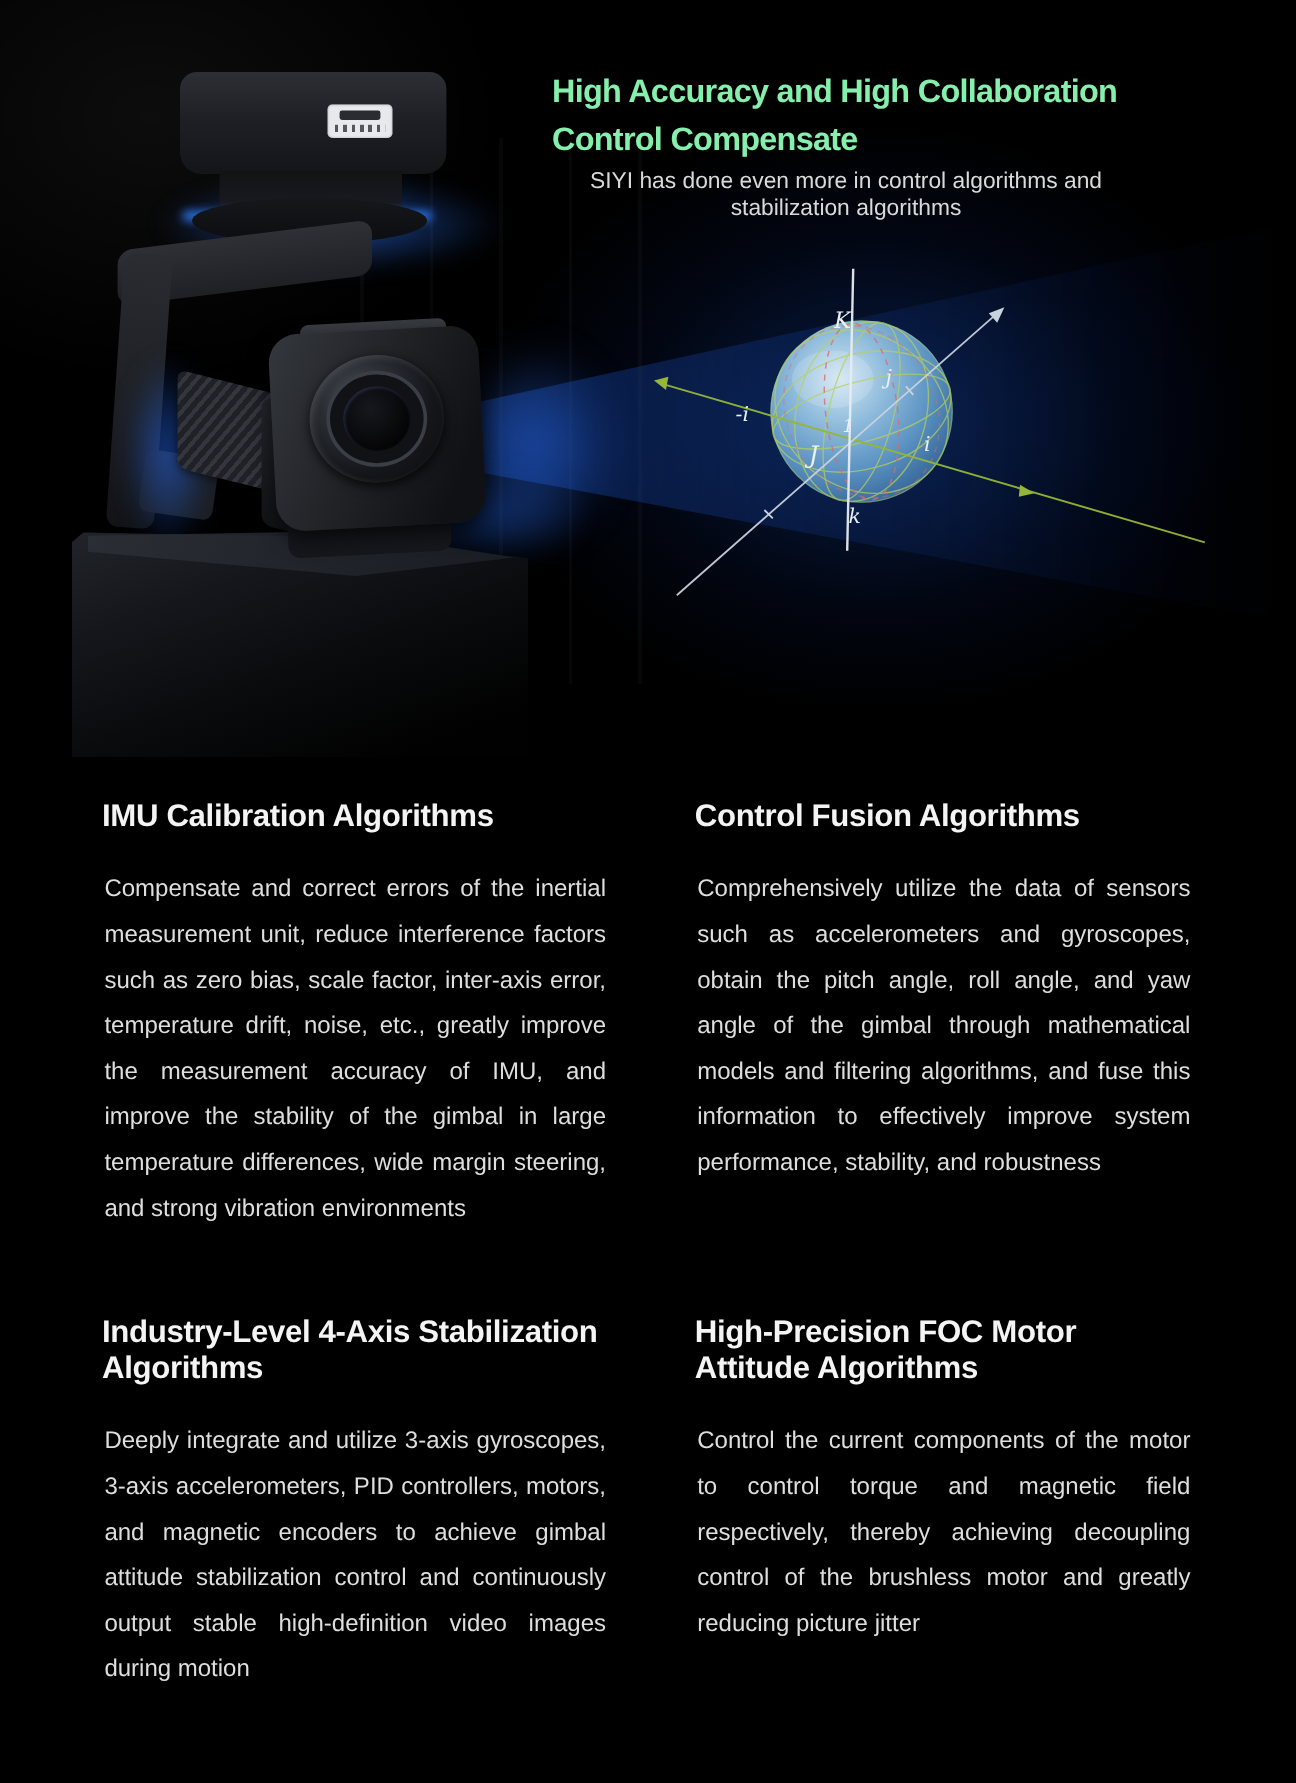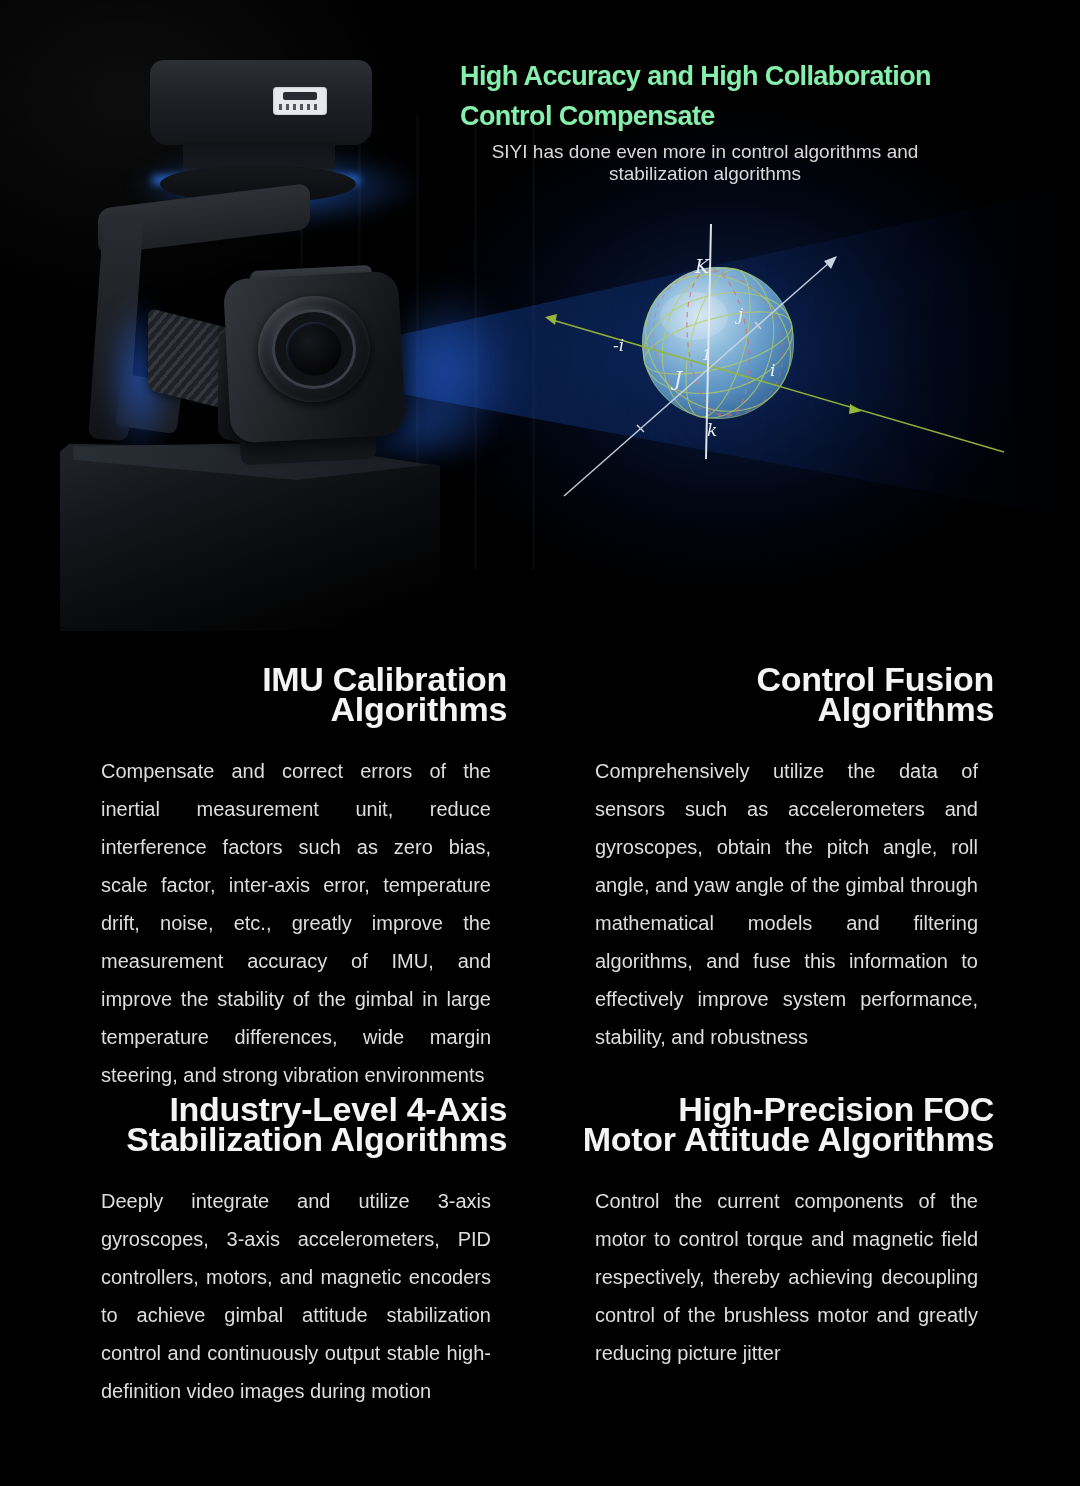--- a/index.html
+++ b/index.html
@@ -74,23 +74,23 @@
     clip-path:polygon(3% 30%,60% 22%,97% 68%,62% 100%,3% 58%);
     background:linear-gradient(100deg,#2c3038,#1b1e24);}
 
   
   .hero-title{left:460px;top:56px;width:560px;color:#86efac;font-weight:700;
     font-size:27px;line-height:40px;letter-spacing:-0.6px;}
   .hero-sub{left:460px;top:141px;width:490px;color:#d9d9d9;font-size:19px;line-height:22px;text-align:center;}
 
   
   .section{width:422px;color:#e3e3e3;}
-  .section h2{margin:0 0 28px 0;font-size:34px;line-height:30px;font-weight:700;
-    color:#f4f4f4;letter-spacing:-0.3px;text-align:right;}
-  .section p{margin:16px;font-size:20px;line-height:38px;text-align:justify;color:#dedede;}
+  .section h2{margin:0 0 28px 0;font-size:26px;line-height:30px;font-weight:700;
+    color:#f4f4f4;letter-spacing:-0.3px;}
+  .section p{margin:2px;font-size:20px;line-height:38px;text-align:justify;color:#dedede;}
   #sec-imu{left:85px;top:664px;}
   #sec-att{left:579px;top:664px;width:415px;}
   #sec-stab{left:85px;top:1094px;}
   #sec-foc{left:579px;top:1094px;width:415px;}
 
   .sphere-svg{left:540px;top:205px;width:480px;height:320px;}
   .sphere-svg text{font-family:"DejaVu Serif",serif;font-style:italic;fill:#e9f0f7;}
 </style>
 </head>
 <body>

